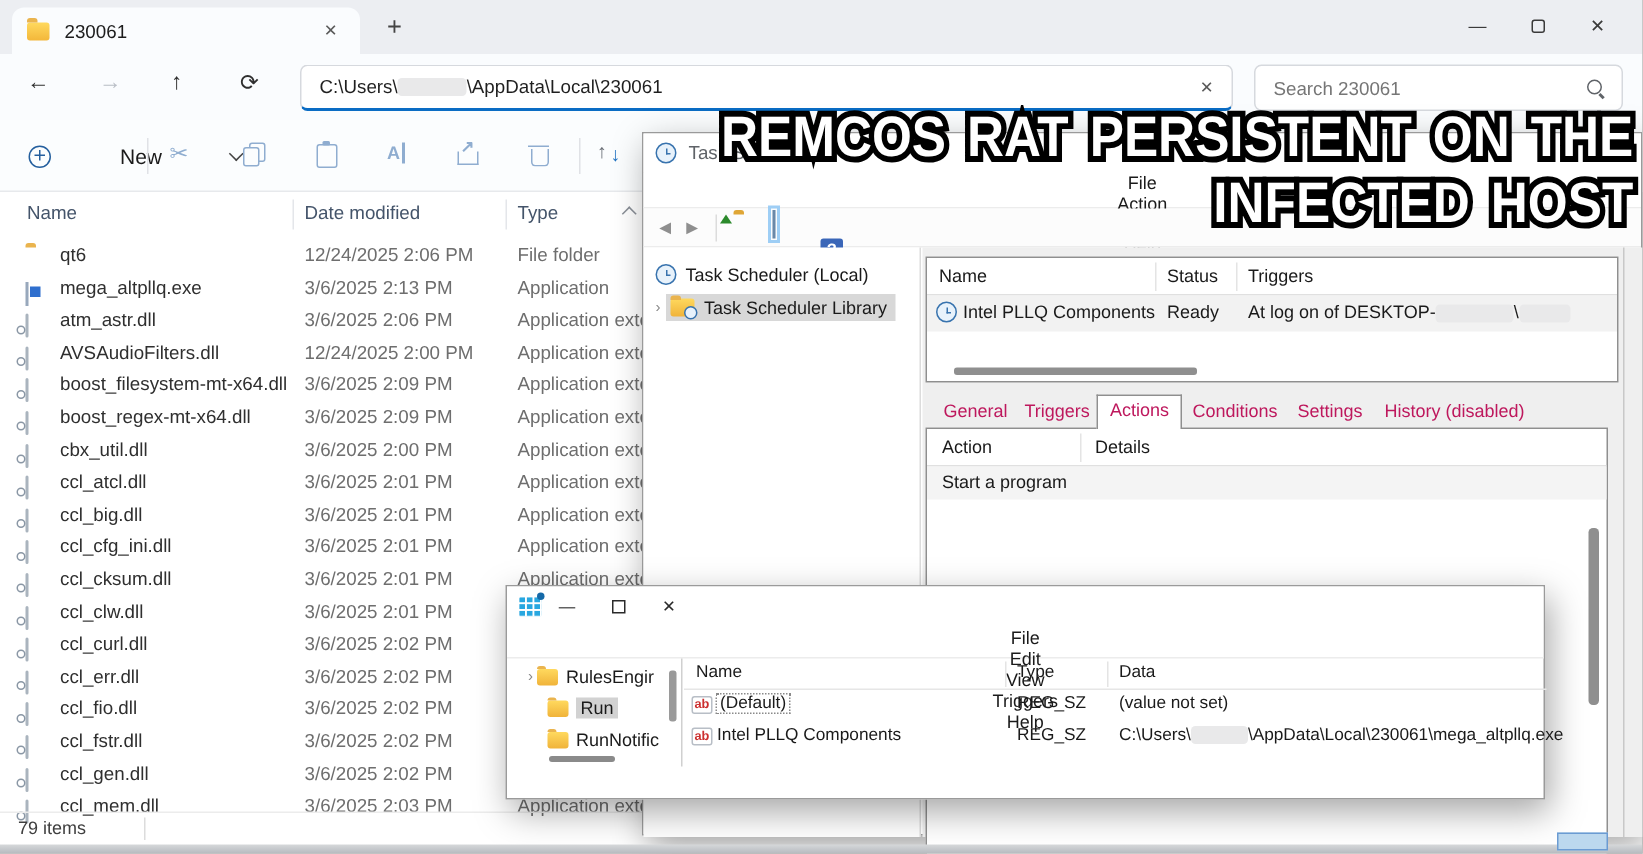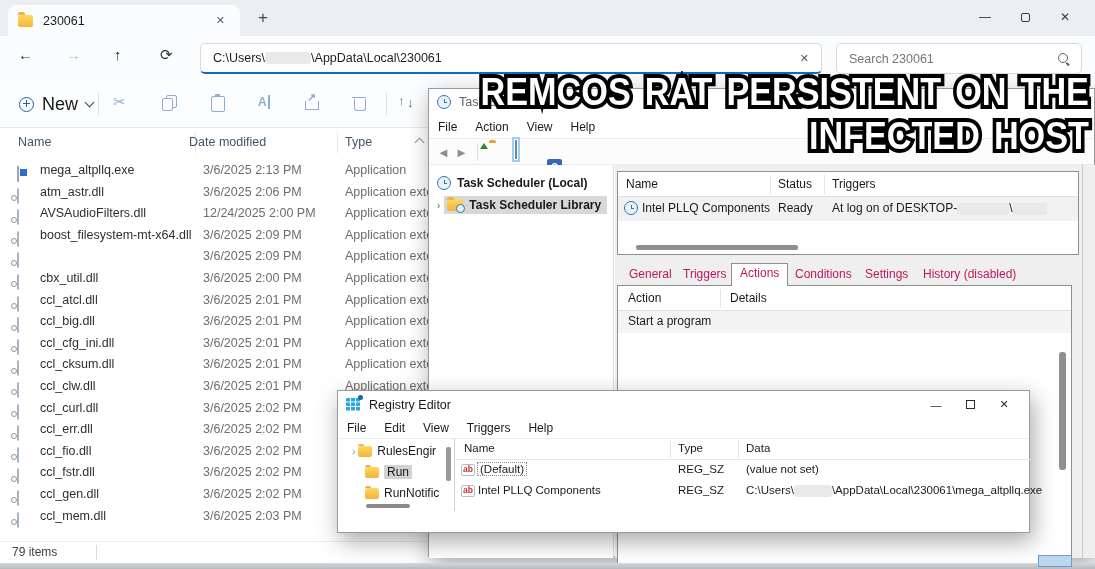--- a/index.html
+++ b/index.html
@@ -23,21 +23,21 @@
   .addr-x{margin-left:auto;color:#5a5a5a;font-size:11px;}
   .blurbox{display:inline-block;height:12px;border-radius:3px;background:#e9e9ea;vertical-align:middle;}
   .searchbox{position:absolute;left:836px;top:7px;width:246px;height:31px;background:#fff;border:1px solid #d6d9de;border-radius:5px;display:flex;align-items:center;padding:0 10px;}
   .searchbox input{border:none;outline:none;flex:1;font-size:12.5px;color:#1f1f1f;background:transparent;}
   .searchbox input::placeholder{color:#767676;}
   .icon-search{position:relative;width:14px;height:14px;}
   .icon-search::before{content:"";position:absolute;left:1px;top:1px;width:8px;height:8px;border:1.6px solid #5f6368;border-radius:50%;}
   .icon-search::after{content:"";position:absolute;left:10px;top:10px;width:4px;height:1.6px;background:#5f6368;transform:rotate(45deg);transform-origin:0 0;}
 
   .toolbar{position:absolute;left:0;top:80px;width:1095px;height:48px;background:#fbfdfe;border-bottom:1px solid #e7e9ec;}
-  .newbtn{position:absolute;left:10px;top:10px;height:28px;display:flex;align-items:center;padding:0 9px;border-radius:4px;font-size:18px;color:#1b1b1b;}
+  .newbtn{position:absolute;left:10px;top:10px;height:28px;display:flex;align-items:center;padding:0 9px;border-radius:4px;font-size:14px;color:#1b1b1b;gap:38px;}
   .plus-circ{width:15px;height:15px;border:1.3px solid #245f9e;border-radius:50%;position:relative;margin-right:8px;}
   .plus-circ::before{content:"";position:absolute;left:2.8px;top:5.6px;width:7px;height:1.4px;background:#245f9e;}
   .plus-circ::after{content:"";position:absolute;left:5.6px;top:2.8px;width:1.4px;height:7px;background:#245f9e;}
   .caret-dn{width:7px;height:7px;border-right:1.4px solid #444;border-bottom:1.4px solid #444;transform:rotate(45deg);margin-left:8px;margin-top:-3px;}
   .tdiv{position:absolute;top:12px;width:1px;height:24px;background:#e0e2e6;}
   .ti{position:absolute;top:13px;width:20px;height:20px;}
   .ti.cut::before{content:"✂";position:absolute;left:1px;top:0px;font-size:15px;color:#8fadd0;}
   .ti.copy::before{content:"";position:absolute;left:6px;top:2px;width:9px;height:11px;border:1.5px solid #8fadd0;border-radius:2px;background:#fbfdfe;}
   .ti.copy::after{content:"";position:absolute;left:2px;top:5px;width:9px;height:11px;border:1.5px solid #8fadd0;border-radius:2px;background:#fbfdfe;}
   .ti.paste::before{content:"";position:absolute;left:3px;top:3px;width:12px;height:14px;border:1.5px solid #8fadd0;border-radius:2px;}
@@ -69,21 +69,21 @@
   .icon-exe::before{content:"";position:absolute;left:2px;top:2px;width:7px;height:7px;background:#2f6fce;}
   .icon-dll{width:12px;height:14px;background:#fff;border:1px solid #aab4be;border-radius:1px;position:relative;}
   .icon-dll::before{content:"";position:absolute;right:1.5px;bottom:1.5px;width:4px;height:4px;border:1.4px solid #8a97a5;border-radius:50%;}
   .statusbar{position:absolute;left:0;top:541px;width:430px;height:22px;font-size:12px;color:#3f3f3f;border-top:1px solid #ececec;}
   .statusbar .stext{position:absolute;left:12px;top:3px;}
   .statusbar .ssep{position:absolute;left:96px;top:3px;width:1px;height:15px;background:#dcdcdc;}
 
   
   .win{position:absolute;background:#fff;border:1px solid #9a9a9a;box-shadow:3px 8px 22px rgba(0,0,0,.35);}
   .ctitle{position:relative;height:26px;display:flex;align-items:center;padding:0 8px;background:#fff;}
-  .cmenu{position:relative;height:24px;display:flex;align-items:center;background:#fff;border-bottom:1px solid #ececec;font-size:12px;color:#1a1a1a;}
+  .cmenu{position:relative;height:24px;display:flex;align-items:center;background:#fff;border-bottom:1px solid #ececec;font-size:12px;color:#1a1a1a;flex-direction:column;}
   .cmenu span{padding:0 9px;}
   .icon-clock{width:14px;height:14px;border-radius:50%;background:#e8f2fb;border:1.4px solid #3873ae;position:relative;}
   .icon-clock::before{content:"";position:absolute;left:5.5px;top:2.5px;width:1.4px;height:4.5px;background:#3873ae;}
   .icon-clock::after{content:"";position:absolute;left:5.5px;top:6px;width:3.5px;height:1.4px;background:#3873ae;}
 
   
   #tasksched{left:428px;top:88px;width:667px;height:469px;}
   #tasksched .ctitle{color:#5f6368;font-size:12.5px;}
   #tasksched .ctitle .tstxt{margin-left:8px;}
   .tstoolbar{position:relative;height:26px;background:#fcfcfc;border-bottom:1px solid #ececec;}
@@ -92,21 +92,21 @@
   .nav-fwd::before{content:"►";color:#8f8f8f;font-size:13px;}
   .tsdiv{position:absolute;left:48px;top:4px;width:1px;height:18px;background:#dcdcdc;}
   .fold-up{width:16px;height:12px;background:linear-gradient(#ffd95e,#e9ae34);border-radius:2px;position:relative;top:3px;}
   .fold-up::before{content:"";position:absolute;left:0;top:-2.5px;width:7px;height:3px;background:#dfa636;border-radius:2px 2px 0 0;}
   .fold-up::after{content:"";position:absolute;right:1px;top:1px;border:4px solid transparent;border-bottom:6px solid #2c8a2c;top:-3px;}
   .winico{width:17px;height:14px;border:1px solid #6a88a8;background:#fff;position:relative;top:2px;}
   .winico::before{content:"";position:absolute;left:0;top:0;width:100%;height:3px;background:#6a88a8;}
   .winico.sel{outline:2px solid #9ecef5;outline-offset:1px;background:#eaf5fd;}
   .winico.play::after{content:"";position:absolute;left:5px;top:5px;border:3px solid transparent;border-left:5px solid #2c8a2c;}
   .helpico{width:15px;height:15px;background:#3a66b8;color:#fff;font-weight:bold;font-size:11px;display:flex;align-items:center;justify-content:center;border-radius:2px;position:relative;top:2px;}
-  .tstree{position:absolute;left:0;top:76px;width:185px;height:393px;background:#fff;border-right:1px solid #dcdcdc;font-size:12px;color:#1a1a1a;font-weight:bold;}
+  .tstree{position:absolute;left:0;top:76px;width:185px;height:393px;background:#fff;border-right:1px solid #dcdcdc;font-size:12px;color:#1a1a1a;}
   .tsitem{position:absolute;left:0;display:flex;align-items:center;height:20px;}
   .tsexp{color:#8a8a8a;font-size:10px;margin:0 4px 0 8px;}
   .tssel{background:#d8d8d8;text-align:right;}
   .folder-lib{width:16px;height:12px;background:linear-gradient(#ffd95e,#f0b33a);border-radius:2px;position:relative;margin-right:6px;}
   .folder-lib::before{content:"";position:absolute;left:0;top:-2.5px;width:7px;height:3px;background:#eab44e;border-radius:2px 2px 0 0;}
   .folder-lib::after{content:"";position:absolute;right:-2px;bottom:-2px;width:7px;height:7px;border-radius:50%;background:#e8f2fb;border:1px solid #3873ae;}
   .tsright{position:absolute;left:186px;top:76px;width:481px;height:393px;background:#efefef;}
   .tsrsep{position:absolute;left:467px;top:0;width:1px;height:393px;background:#c8c8c8;}
   .taskbox{position:absolute;left:2px;top:6px;width:462px;height:84px;background:#fff;border:1px solid #8f8f8f;font-size:12px;}
   .tbhead{position:relative;height:25px;border-bottom:1px solid #e0e0e0;color:#1a1a1a;}
@@ -213,28 +213,34 @@
       <span class="ti rename" style="left:255px"></span>
       <span class="ti share" style="left:302px"></span>
       <span class="ti trash" style="left:350px"></span>
       <div class="tdiv" style="left:386px"></div>
       <span class="ti sort" style="left:396px"></span>
     </div>
 
     <div class="colheaders">
       <span class="ch" style="left:18px">Name</span>
       <span class="chsep" style="left:195px"></span>
-      <span class="ch" style="left:189px">Date modified</span>
+      <span class="ch" style="left:203px">Date modified</span>
       <span class="chsep" style="left:337px"></span>
       <span class="ch" style="left:345px">Type</span>
       <span class="chev-up"></span>
     </div>
 
     <div class="filelist">
 
+    <div class="frow">
+          <span class="ficon icon-folder"></span>
+          <span class="fname">qt6</span>
+          <span class="fdate">12/24/2025 2:06 PM</span>
+          <span class="ftype">File folder</span>
+        </div>
         <div class="frow">
           <span class="ficon icon-exe"></span>
           <span class="fname">mega_altpllq.exe</span>
           <span class="fdate">3/6/2025 2:13 PM</span>
           <span class="ftype">Application</span>
         </div>
         <div class="frow">
           <span class="ficon icon-dll"></span>
           <span class="fname">atm_astr.dll</span>
           <span class="fdate">3/6/2025 2:06 PM</span>
@@ -247,20 +253,21 @@
           <span class="ftype">Application extension</span>
         </div>
         <div class="frow">
           <span class="ficon icon-dll"></span>
           <span class="fname">boost_filesystem-mt-x64.dll</span>
           <span class="fdate">3/6/2025 2:09 PM</span>
           <span class="ftype">Application extension</span>
         </div>
         <div class="frow">
           <span class="ficon icon-dll"></span>
+          <span class="fname">boost_regex-mt-x64.dll</span>
           <span class="fdate">3/6/2025 2:09 PM</span>
           <span class="ftype">Application extension</span>
         </div>
         <div class="frow">
           <span class="ficon icon-dll"></span>
           <span class="fname">cbx_util.dll</span>
           <span class="fdate">3/6/2025 2:00 PM</span>
           <span class="ftype">Application extension</span>
         </div>
         <div class="frow">
@@ -412,21 +419,20 @@
           </div>
           <span class="vthumb"></span>
         </div>
       </div>
     </div>
   </div>
 
   <div id="regedit" class="win">
     <div class="ctitle">
       <span class="icon-registry"></span>
-      <span class="rtitle">Registry Editor</span>
       <span class="rwc">—</span>
       <span class="rwc">
           <span class="maxbox"></span>
         </span>
       <span class="rwc">✕</span>
     </div>
     <div class="cmenu">
       <span>File</span>
       <span>Edit</span>
       <span>View</span>

